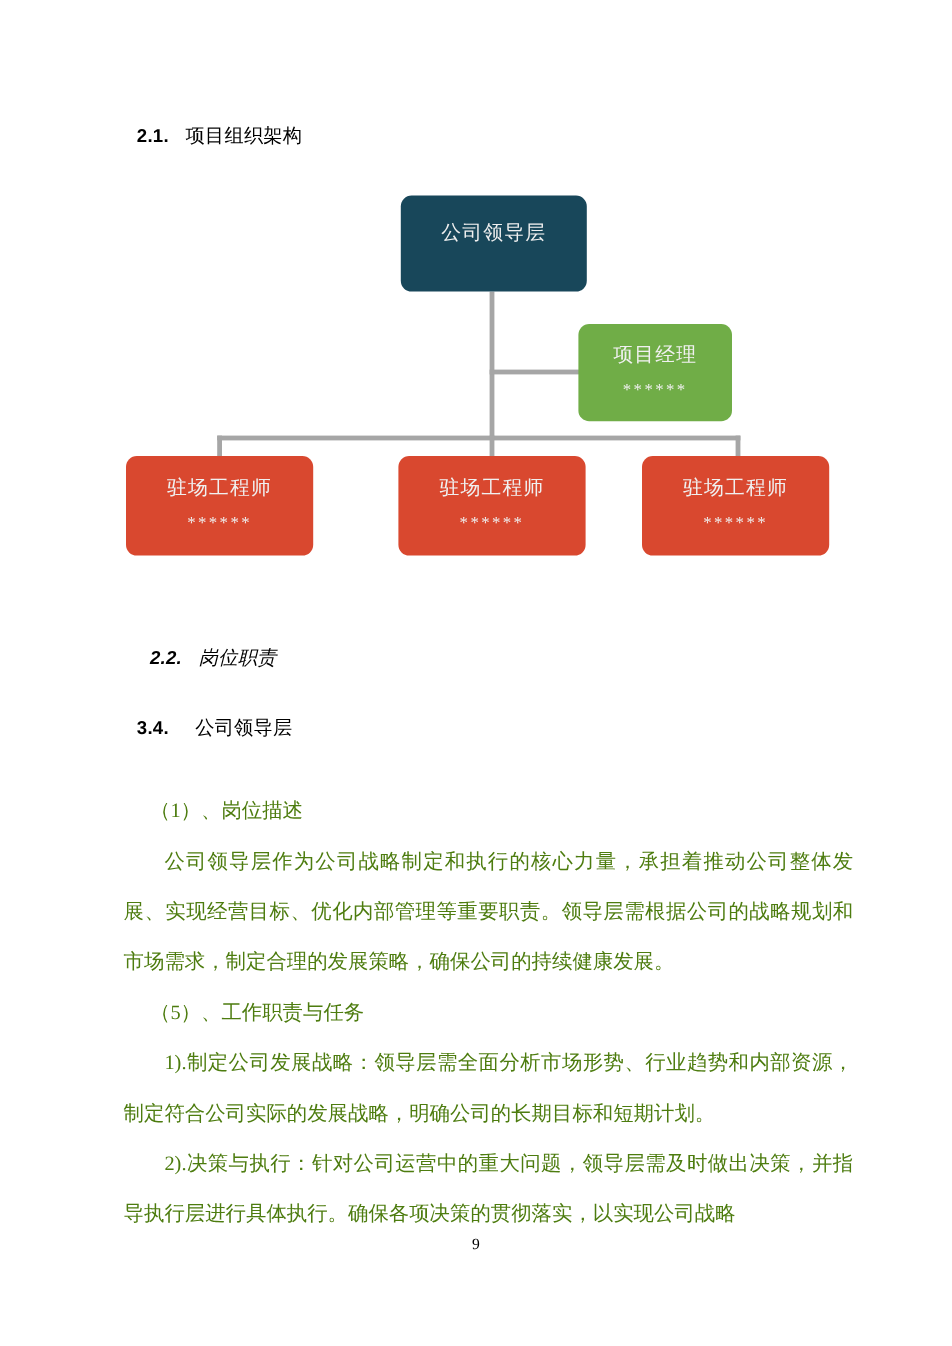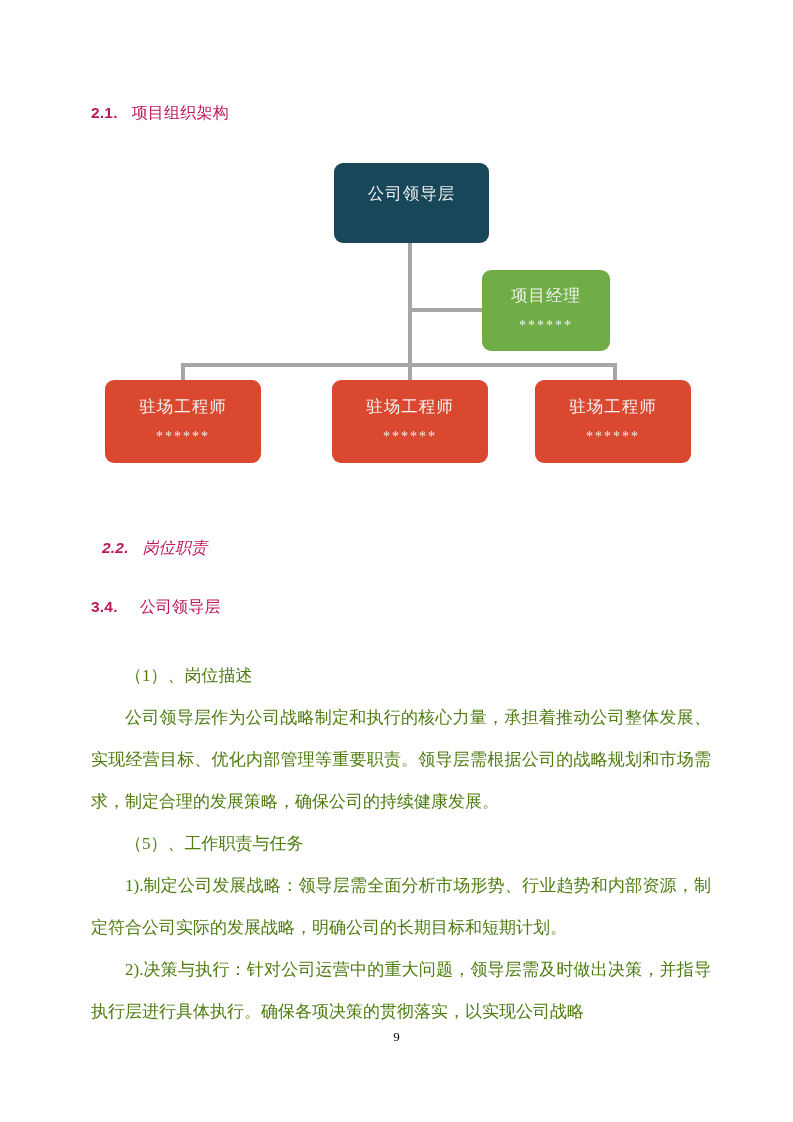--- a/index.html
+++ b/index.html
@@ -23,23 +23,24 @@
     width: 793px;
     height: 1122px;
     background: #ffffff;
   }
 
   
   .heading {
     position: absolute;
     font-family: "Liberation Sans", "DejaVu Sans", sans-serif;
     font-size: 15.5px;
-    color: #be185d;
+    color: #000000;
     white-space: nowrap;
     letter-spacing: 0.2px;
+    margin-left: 23px;
   }
   .heading .num {
     font-weight: bold;
     font-family: "Liberation Sans", "DejaVu Sans", sans-serif;
   }
   .heading .ttl {
     font-weight: normal;
     font-family: "Liberation Serif", "DejaVu Serif", serif;
     font-size: 16px;
   }
@@ -142,20 +143,21 @@
     text-justify: inter-character;
   }
   .body-block p {
     margin: 0;
   }
   .body-block p.indent {
     text-indent: 34px;
   }
   .body-block p.indent2 {
     text-indent: 34px;
+    margin-left: 12px;
   }
   #body-main { top: 655px; }
 
   
   #page-number {
     position: absolute;
     left: 0;
     top: 1029px;
     width: 793px;
     text-align: center;

